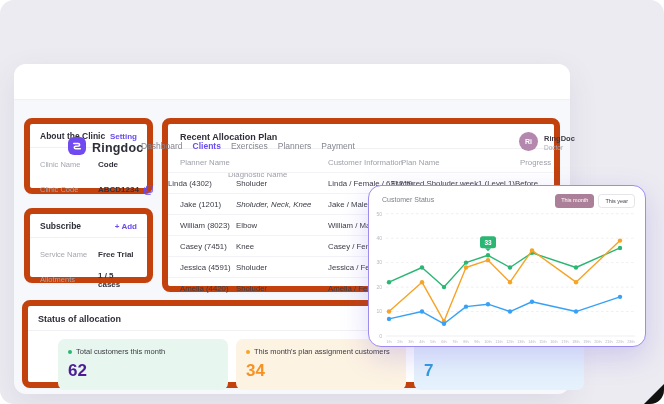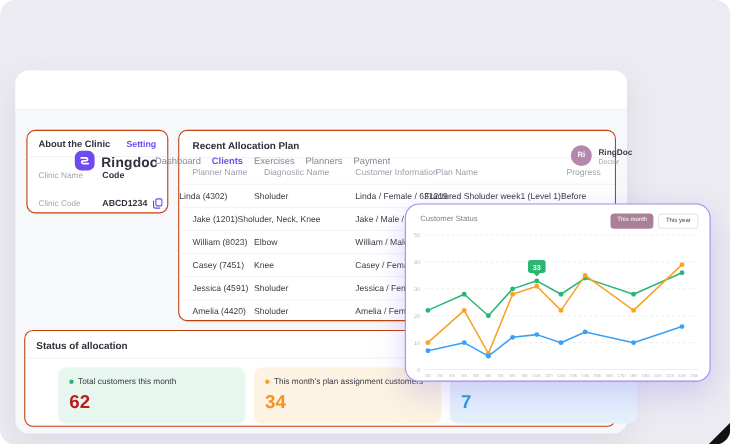--- a/index.html
+++ b/index.html
@@ -16,21 +16,21 @@
   .brand { position:absolute; left:78px; top:77px; font-size:12.5px; font-weight:700; color:#2e2f38; letter-spacing:.2px; }
   .nav { position:absolute; left:127px; top:77px; display:flex; gap:10px; }
   .nav-item { font-size:8.5px; color:#85868f; cursor:pointer; white-space:nowrap; }
   .nav-item.active { color:#6a4cf0; font-weight:700; }
   .avatar { position:absolute; left:505px; top:68px; width:19px; height:19px; border-radius:50%; background:#b487ae;
             color:#fff; font-size:7px; font-weight:700; display:flex; align-items:center; justify-content:center; }
   .uname { position:absolute; left:530px; top:70px; font-size:7.5px; font-weight:700; color:#3a3b44; }
   .urole { position:absolute; left:530px; top:80px; font-size:6.5px; color:#a7a8b1; }
 
   
-  .card { position:absolute; background:#fff; border:1px solid #c2410c; border-radius:8px; box-shadow:0 1px 2px rgba(0,0,0,.03); }
+  .card { position:absolute; background:#fff; border:6px solid #c2410c; border-radius:8px; box-shadow:0 1px 2px rgba(0,0,0,.03); }
   .card-head { display:flex; justify-content:space-between; align-items:center; padding:7px 10px 6px 10px; border-bottom:1px solid #f1f1f5; }
   .card-title { font-size:8.5px; font-weight:700; color:#2e2f38; }
   .card-action { font-size:8px; color:#6a4cf0; font-weight:600; cursor:pointer; }
 
   .kv-rows { padding:4px 10px; }
   .kv-row { display:flex; align-items:center; height:25px; position:relative; }
   .kv-label { font-size:7.5px; color:#a5a7b0; width:58px; flex:0 0 58px; }
   .kv-value { font-size:8px; font-weight:700; color:#32333c; }
   .copy-icon { margin-left:5px; display:inline-flex; cursor:pointer; }
 
@@ -100,43 +100,59 @@
           <span class="copy-icon">
             <svg width="9" height="10" viewBox="0 0 12 13">
               <rect x="3.6" y="0.9" width="7.4" height="8.4" rx="1.6" fill="none" stroke="#6a4cf0" stroke-width="1.4"></rect>
               <path d="M8.4 12.1 H2.9 A2.1 2.1 0 0 1 0.8 10 V3.6" fill="none" stroke="#6a4cf0" stroke-width="1.4" stroke-linecap="round"></path>
             </svg>
           </span>
         </div>
       </div>
   </div>
 
+  <div class="card" style="left:24px; top:208px; width:129px; height:75px;">
+    <div class="card-head">
+      <span class="card-title">Subscribe</span>
+      <span class="card-action">+ Add</span>
+    </div>
+    <div class="kv-rows" id="subscribe-rows">
+        <div class="kv-row">
+          <span class="kv-label">Service Name</span>
+          <span class="kv-value">Free Trial</span>
+        </div>
+        <div class="kv-row">
+          <span class="kv-label">Allotments</span>
+          <span class="kv-value">1 / 5 cases</span>
+        </div>
+      </div>
+  </div>
 
   <div class="card" style="left:162px; top:118px; width:398px; height:174px;">
     <div class="card-head" style="padding:8px 12px 6px 12px;">
       <span class="card-title" style="font-size:9px;">Recent Allocation Plan</span>
     </div>
     <div id="tbl" style="padding:2px 0 0 0;">
         <div class="tbl-head-row">
           <span class="tbl-cell" style="left: 12px;">Planner Name</span>
-          <span class="tbl-cell" style="left: 77px;">Diagnostic Name</span>
+          <span class="tbl-cell" style="left: 60px; margin-top: 12px;">Diagnostic Name</span>
           <span class="tbl-cell" style="left: 160px;">Customer Information</span>
           <span class="tbl-cell" style="left: 233px; text-align: right;">Plan Name</span>
           <span class="tbl-cell" style="left: 352px;">Progress</span>
         </div>
         <div class="tbl-row">
           <span class="tbl-cell" style="left: 0;">Linda (4302)</span>
           <span class="tbl-cell" style="left: 68px;">Sholuder</span>
           <span class="tbl-cell" style="left: 160px;">Linda / Female / 631219</span>
           <span class="tbl-cell" style="left: 223px;">Fractured Sholuder week1 (Level 1)</span>
           <span class="tbl-cell" style="left: 347px;">Before</span>
         </div>
         <div class="tbl-row">
           <span class="tbl-cell" style="left: 12px;">Jake (1201)</span>
-          <span class="tbl-cell" style="left: 53px;">Sholuder, Neck, Knee</span>
+          <span class="tbl-cell" style="left: 68px; font-style: italic;">Sholuder, Neck, Knee</span>
           <span class="tbl-cell" style="left: 160px;">Jake / Male / 6602</span>
           <span class="tbl-cell" style="left: 233px;"></span>
           <span class="tbl-cell" style="left: 352px;"></span>
         </div>
         <div class="tbl-row">
           <span class="tbl-cell" style="left: 12px;">William (8023)</span>
           <span class="tbl-cell" style="left: 68px;">Elbow</span>
           <span class="tbl-cell" style="left: 160px;">William / Male / 5</span>
           <span class="tbl-cell" style="left: 233px;"></span>
           <span class="tbl-cell" style="left: 352px;"></span>
@@ -168,21 +184,21 @@
   <div class="card" style="left:22px; top:300px; width:538px; height:88px;">
     <div class="card-head" style="padding:8px 10px 6px 10px;text-align:right;">
       <span class="card-title" style="font-size:9px;">Status of allocation</span>
     </div>
     <div id="stats">
         <div class="stat-tile" style="left: 30px; width: 170px; background: rgb(231, 246, 238);">
           <div class="stat-label">
             <span class="stat-dot" style="background: rgb(43, 182, 115);"></span>
             <span>Total customers this month</span>
           </div>
-          <div class="stat-value" style="color: #b91c1c;">62</div>
+          <div class="stat-value" style="color: #4c1d95;">62</div>
         </div>
         <div class="stat-tile" style="left: 208px; width: 170px; background: rgb(253, 243, 226);">
           <div class="stat-label">
             <span class="stat-dot" style="background: rgb(247, 163, 37);"></span>
             <span>This month's plan assignment customers</span>
           </div>
           <div class="stat-value" style="color: rgb(247, 146, 34);">34</div>
         </div>
         <div class="stat-tile" style="left: 386px; width: 170px; background: rgb(229, 241, 252);">
           <div class="stat-label" style="height: 9px;"></div>

